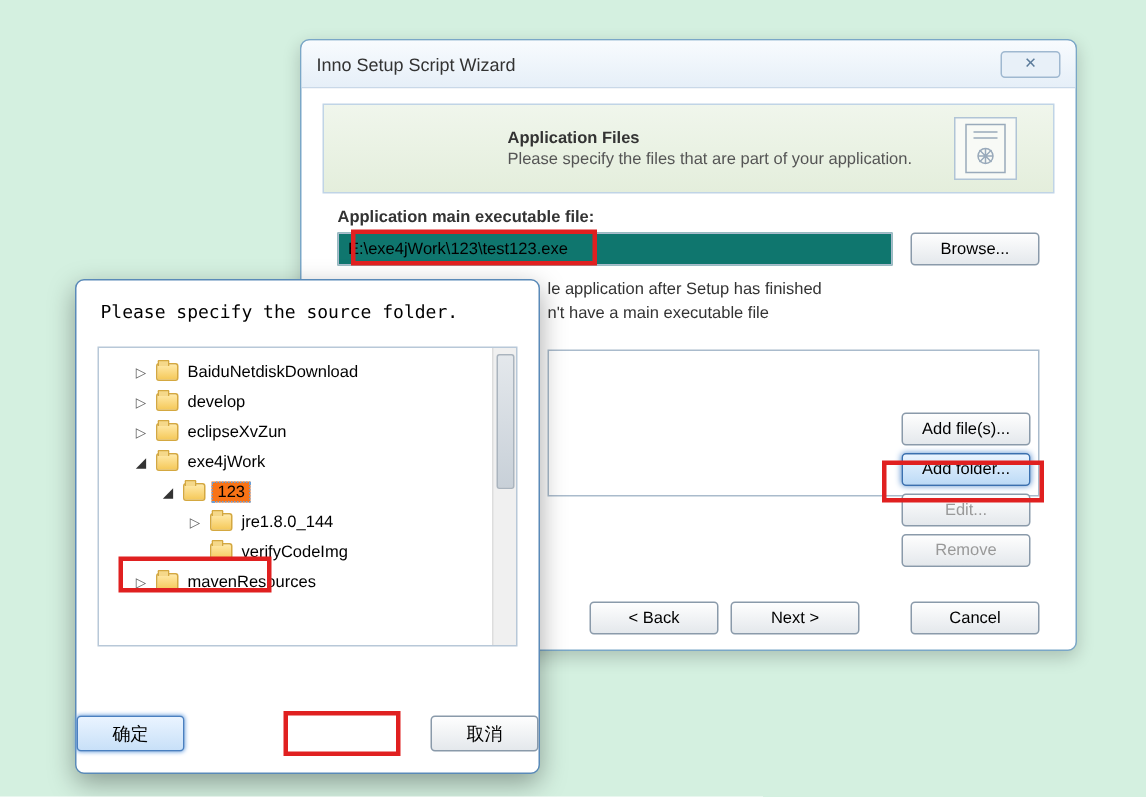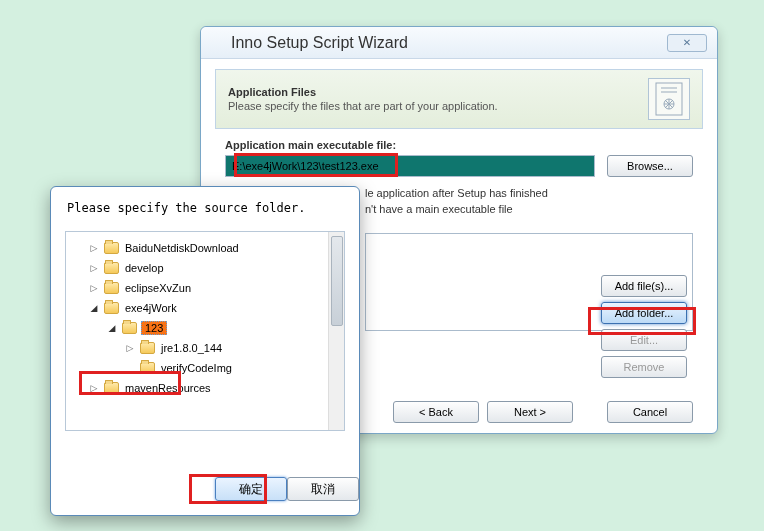--- a/index.html
+++ b/index.html
@@ -10,30 +10,30 @@
   position: absolute; left: 200px; top: 26px; width: 518px; height: 408px;
   background: #fff; border: 1px solid #7aa7c7; border-radius: 6px;
   box-shadow: 0 4px 12px rgba(0,0,0,0.2);
 }
 .wizard-titlebar {
   height: 32px; background: linear-gradient(#f8fbfe, #e6eff8);
   border-bottom: 1px solid #c9d8e8; border-radius: 6px 6px 0 0;
   display: flex; align-items: center; justify-content: space-between;
   padding: 0 10px;
 }
-.wizard-title { font-size: 16px; color: #333; margin-left: 20px; }
+.wizard-title { font-size: 12px; color: #333; }
 .wizard-close {
   width: 40px; height: 18px; border: 1px solid #9fb8d0;
   border-radius: 3px; background: #e8f0f8; text-align: center;
   font-size: 10px; line-height: 16px; color: #5a7a9a;
 }
 .wizard-header {
   margin: 10px 14px 0 14px; border: 1px solid #c0d4e6;
   background: linear-gradient(#f0f6ec, #e4eedc);
-  padding: 8px 12px; display: flex; justify-content: space-between; align-items: center;
+  padding: 8px 24px; display: flex; justify-content: flex-end; align-items: center; gap: 28px;
 }
 .wizard-header-text { font-size: 11px; }
 .wizard-header-title { font-weight: bold; color: #333; }
 .wizard-header-sub { color: #555; margin-top: 2px; }
 .wizard-header-icon {
   width: 42px; height: 42px; border: 1px solid #b0c4d6;
   background: #f8faf6; display: flex; align-items: center; justify-content: center;
 }
 .wizard-body { padding: 10px 24px; font-size: 11px; color: #333; }
 .field-label { font-weight: bold; margin-bottom: 4px; }
@@ -112,21 +112,21 @@
 .tree-scrollbar {
   position: absolute; right: 0; top: 0; width: 16px; height: 100%;
   background: #f0f0f0; border-left: 1px solid #ddd;
 }
 .tree-scrollbar .thumb {
   position: absolute; left: 2px; top: 4px; width: 12px; height: 90px;
   background: linear-gradient(#e4e8ec, #c8d0d8); border: 1px solid #aab4be; border-radius: 2px;
 }
 .browse-footer {
   position: absolute; bottom: 14px; left: 0; right: 0;
-  display: flex; justify-content: flex-end; 
+  display: flex; justify-content: space-between; 
 }
 .dlg-btn {
   width: 72px; height: 24px; border: 1px solid #8a9aaa;
   background: linear-gradient(#fefefe, #e4e8ec); font-size: 12px;
   border-radius: 3px; cursor: pointer;
 }
 .dlg-btn.primary {
   border: 1px solid #4a80c0; background: linear-gradient(#eaf4ff, #c8e0f8);
   box-shadow: 0 0 3px #6aa0e0;
 }

